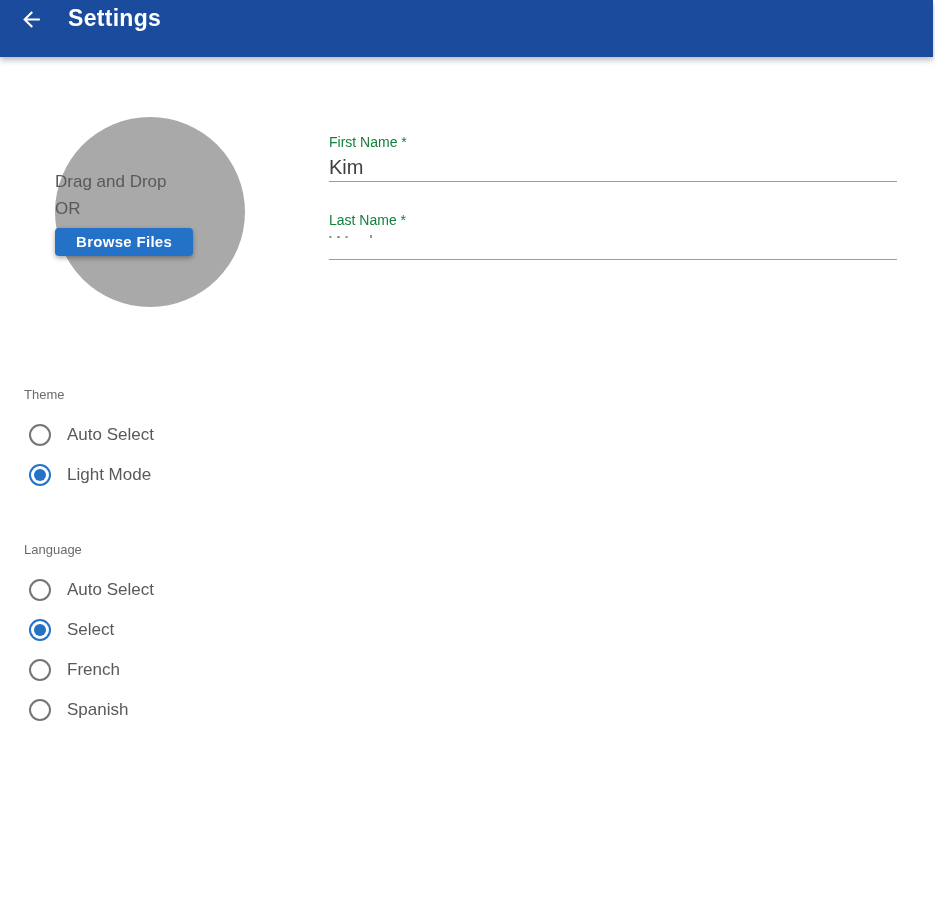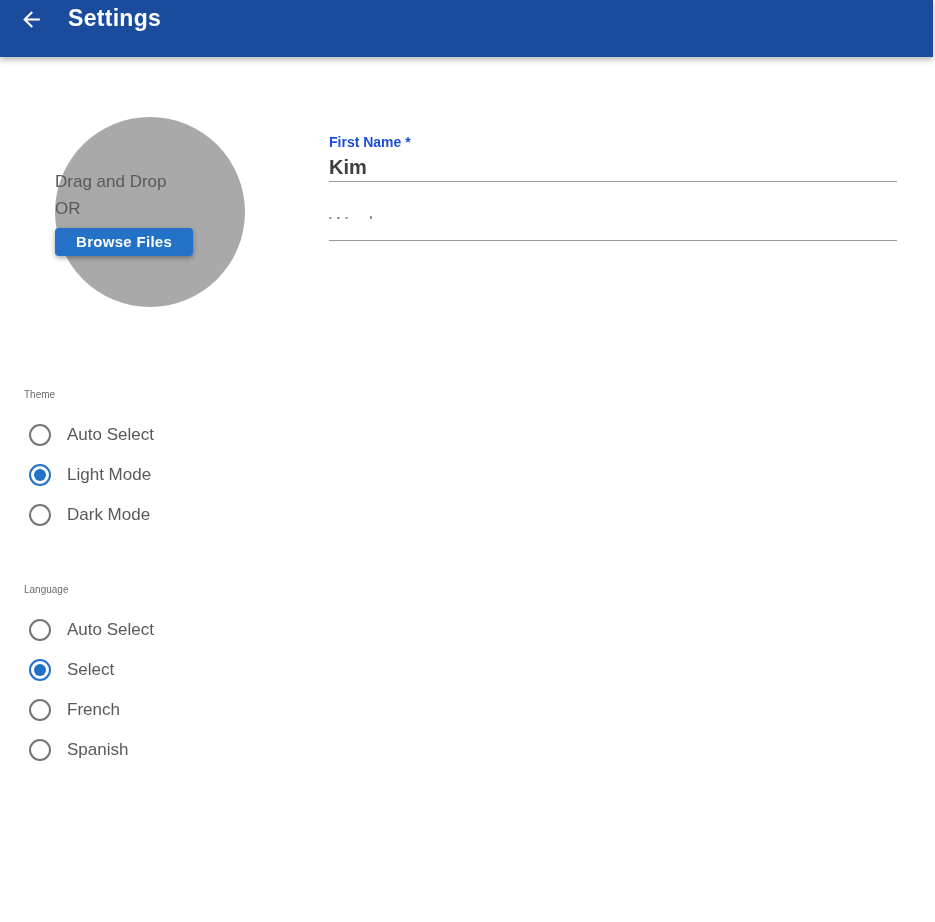--- a/index.html
+++ b/index.html
@@ -95,54 +95,52 @@
     margin-left: 84px;
     padding-top: 17px;
     width: 568px;
   }
   .field {
     border-bottom: 1px solid #9b9b9b;
     margin-bottom: 30px;
   }
   .field-label {
     font-size: 14px;
-    color: #1d4ed8;
+    color: #15803d;
     margin-bottom: 3px;
     line-height: 16px;
-    font-weight: bold;
   }
   .value-area { height: 28px; }
   .field-input {
     border: none;
     outline: none;
     width: 100%;
     height: 28px;
     padding: 0;
     background: transparent;
     font-family: inherit;
     font-size: 20px;
     color: #3f3f3f;
-    font-weight: bold;
   }
   .clip {
     height: 7px;
     overflow: hidden;
   }
   .clipped-text {
     display: block;
     font-size: 20px;
     line-height: 25px;
     color: #8a8a8a;
   }
   
   .section { margin-left: 24px; }
   .theme-section { margin-top: 79px; }
   .language-section { margin-top: 46px; }
   .section-label {
-    font-size: 10px;
+    font-size: 13px;
     color: #6b6b6b;
     line-height: 18px;
     margin-bottom: 11px;
   }
   .radio-row {
     display: flex;
     align-items: center;
     height: 40px;
     padding-left: 5px;
     cursor: pointer;
@@ -199,20 +197,21 @@
 
       <div class="fields">
         <div class="field">
           <div class="field-label">First Name *</div>
           <div class="value-area">
             <input class="field-input" type="text" value="Kim" style="">
           </div>
         </div>
 
         <div class="field">
+          <div class="field-label">Last Name *</div>
           <div class="value-area">
             <div class="clip">
               <span class="clipped-text">Wexler</span>
             </div>
           </div>
         </div>
       </div>
     </div>
 
     <section class="section theme-section">
@@ -223,26 +222,20 @@
       <span class="radio-dot"></span>
     </span>
     <span class="radio-label">Auto Select</span>
   </div>
           <div class="radio-row selected">
     <span class="radio-circle">
       <span class="radio-dot"></span>
     </span>
     <span class="radio-label">Light Mode</span>
   </div>
-          <div class="radio-row">
-    <span class="radio-circle">
-      <span class="radio-dot"></span>
-    </span>
-    <span class="radio-label">Dark Mode</span>
-  </div>
         </div>
     </section>
 
     <section class="section language-section">
       <div class="section-label">Language</div>
       <div class="radio-group">
           <div class="radio-row">
     <span class="radio-circle">
       <span class="radio-dot"></span>
     </span>

